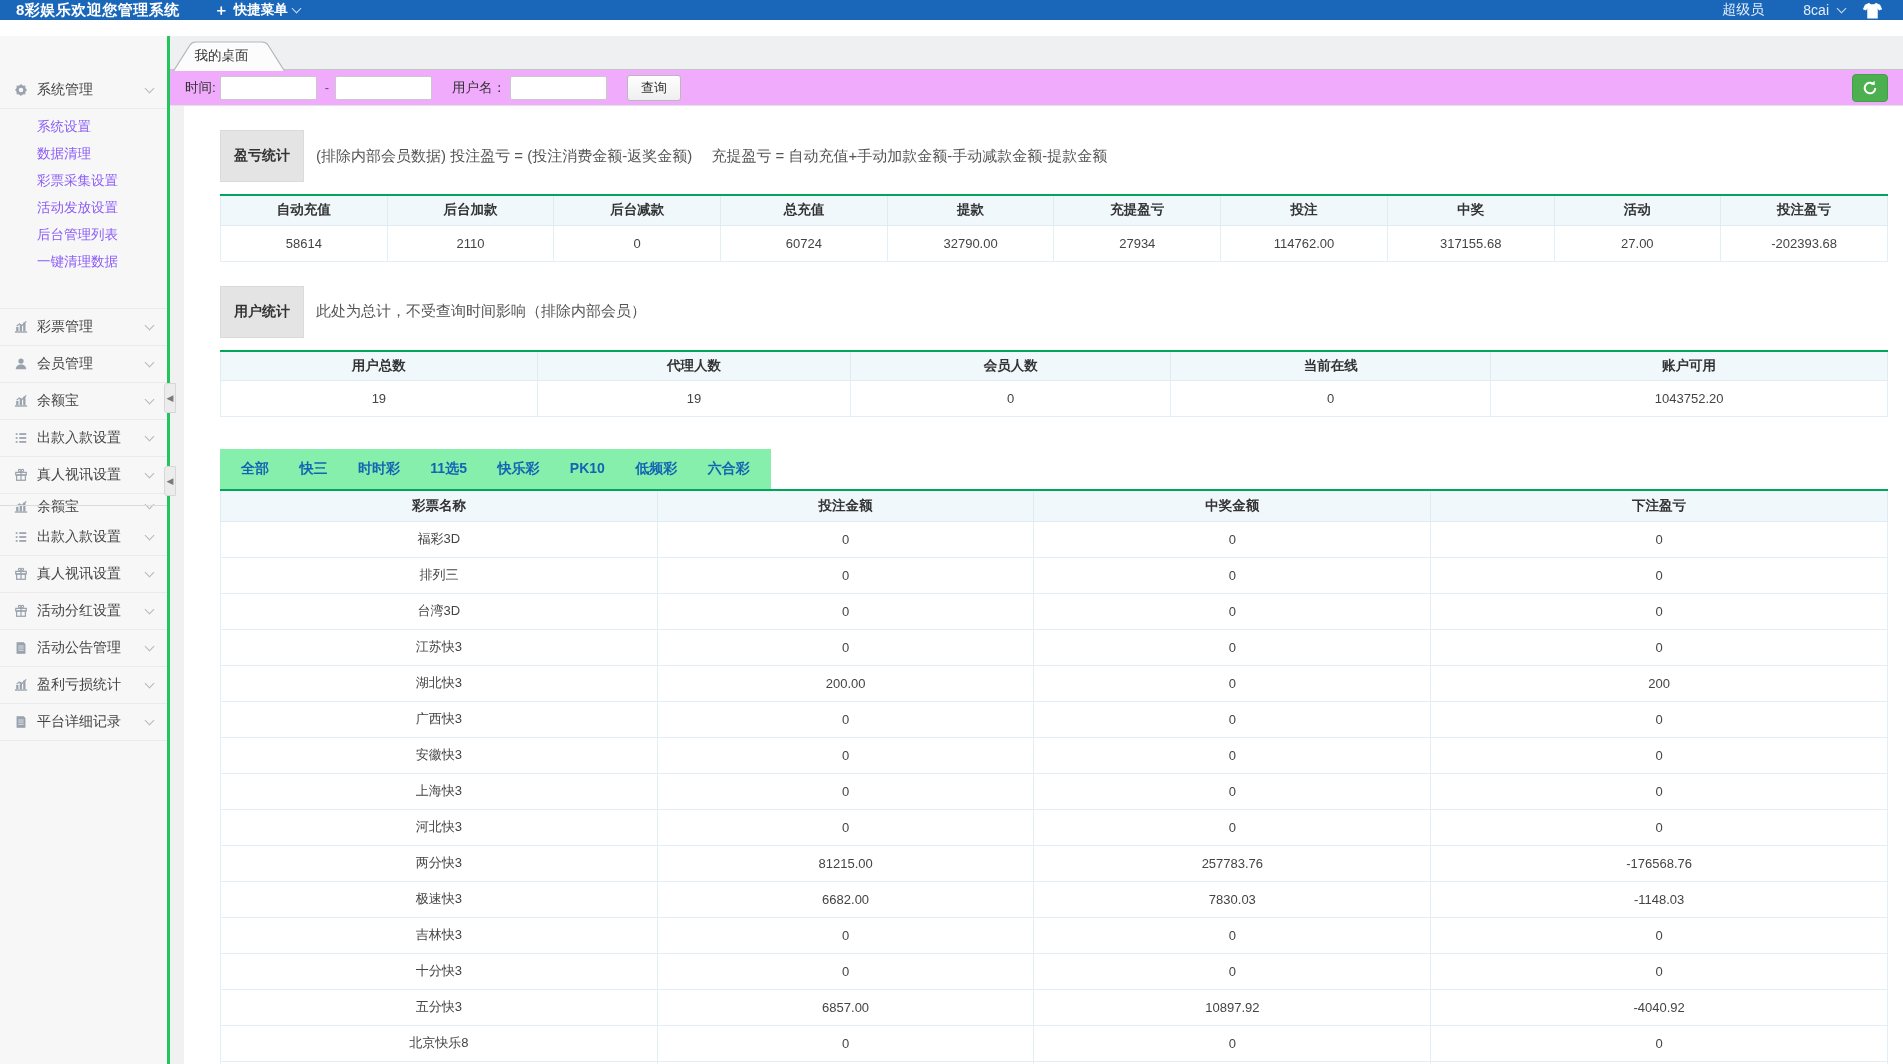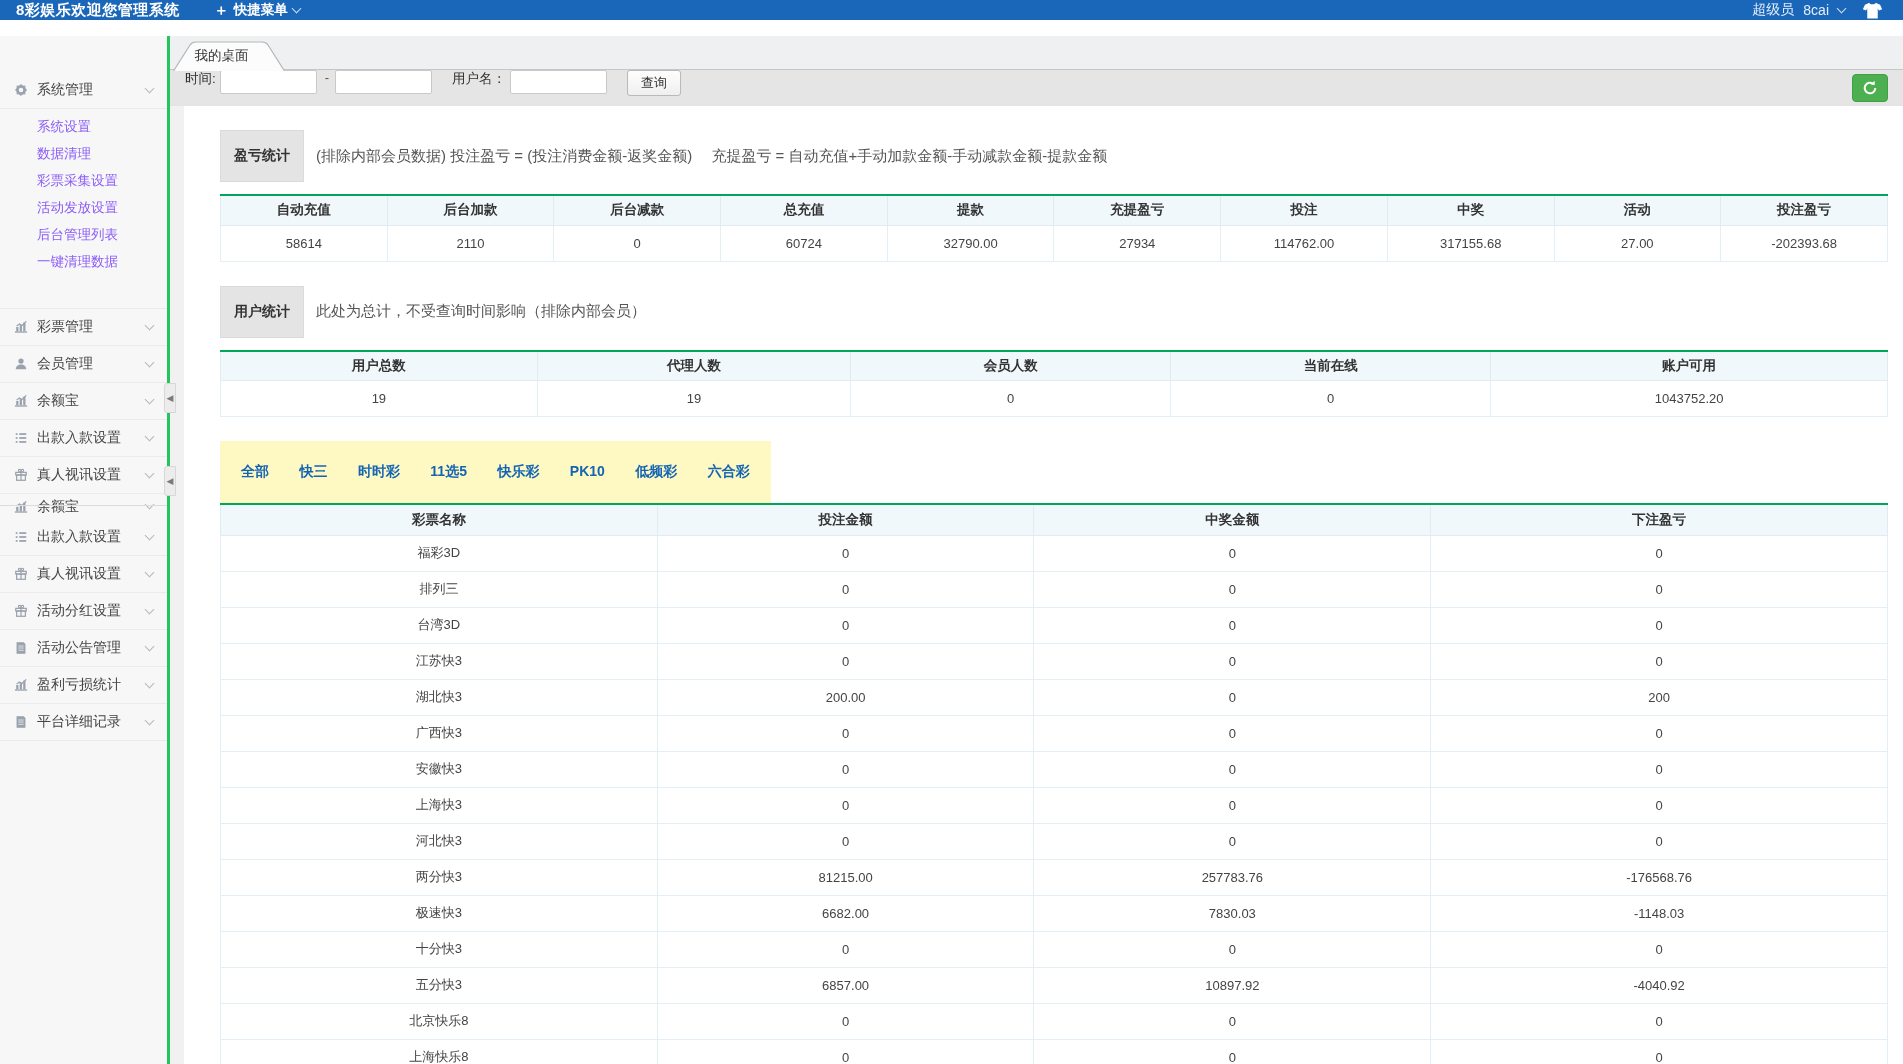--- a/index.html
+++ b/index.html
@@ -38,22 +38,22 @@
 
   
   .main { position:absolute; top:36px; left:170px; right:0; bottom:0; background:#fff; }
   .tabstrip { height:34px; background:#eff0f1; border-bottom:1px solid #c6c6c6;
               display:flex; align-items:flex-end; position:relative; }
   .desk-tab { position:relative; width:112px; height:29px; margin-left:3px; margin-bottom:-1px; z-index:2; cursor:pointer; }
   .desk-tab svg { position:absolute; left:0; top:0; }
   .desk-tab .tlabel { position:absolute; left:0; right:15px; bottom:5px; text-align:center;
                       font-size:13.5px; color:#333; }
 
-  .toolbar { height:36px; background:#e5e5e5; border-bottom:1px solid #e3e3e3;
-             display:flex; padding-left:15px; position:relative; }
+  .toolbar { height:36px; background:#f0abfc; border-bottom:1px solid #e3e3e3;
+             display:flex; align-items:center; padding-left:15px; position:relative; }
   .flabel { font-size:13.5px; color:#333; margin-right:4px; }
   .finput { width:97px; height:24px; border:1px solid #c9c9c9; border-radius:2px; background:#fff;
             margin-right:6px; padding:0 5px; font-size:13px; }
   .dash { color:#555; margin:0 6px 0 2px; font-size:13px; }
   .gap { width:14px; }
   .qbtn { height:26px; padding:0 13px; font-size:13px; color:#333; cursor:pointer;
           border:1px solid #b9b9b9; border-radius:3px; background:linear-gradient(#fefefe,#efefef); }
   .refresh { position:absolute; right:15px; top:4px; width:36px; height:28px; cursor:pointer;
              background:#4cb050; border:1px solid #40a044; border-radius:4px;
              display:flex; align-items:center; justify-content:center; }
@@ -69,21 +69,21 @@
   table.grid { width:100%; border-collapse:collapse; border:1px solid #cfe2ee; border-top:2px solid #00a65a;
                table-layout:fixed; }
   table.grid th { background:#f0f8fc; border:1px solid #dfecf4; font-size:13.5px; font-weight:bold;
                   color:#333; text-align:center; height:30px; }
   table.grid td { background:#fff; border:1px solid #e3eef5; font-size:13px; color:#444;
                   text-align:center; height:36px; }
   .t2 { margin-bottom:0; }
   .mt24 { margin-top:24px; }
   .mt10 { margin-top:10px; }
 
-  .ltabs { display:inline-block; background:#fef9c3; padding:16px 8px; margin-top:24px; }
+  .ltabs { display:inline-block; background:#86efac; padding:5px 8px; margin-top:32px; }
   .ltab { display:inline-block; padding:6px 13px; font-size:14px; font-weight:bold;
           color:#1464b4; cursor:pointer; }
 
   table.t3 th { height:31px; }
   table.t3 td { height:36px; }
 </style>
 </head>
 <body>
 
 <svg width="0" height="0" style="position:absolute">
@@ -126,21 +126,21 @@
 
 <header class="topbar">
   <div class="brand">8彩娱乐欢迎您管理系统</div>
   <div class="quick">
     <span class="plus">＋</span>
     <span>快捷菜单</span>
     <span class="chev"></span>
   </div>
   <div class="top-right">
     <span>超级员</span>
-    <span style="cursor:pointer;">8cai</span>
+    <span style="cursor:pointer;margin-left:30px;">8cai</span>
     <span class="chev" style="cursor:pointer;"></span>
     <span style="margin-left:8px;cursor:pointer;display:inline-flex;">
       <svg width="21" height="17" viewBox="0 0 20 16">
           <path d="M7 0.5 L2.8 2.6 L0.8 6.8 L3.9 7.9 L5 5.8 L5 15.5 L15 15.5 L15 5.8 L16.1 7.9 L19.2 6.8 L17.2 2.6 L13 0.5 C13 2.6 7 2.6 7 0.5 Z" fill="#fff"></path>
         </svg>
     </span>
   </div>
 </header>
 
 <nav class="sidebar">
@@ -466,20 +466,26 @@
             <td>257783.76</td>
             <td>-176568.76</td>
           </tr>
           <tr>
             <td>极速快3</td>
             <td>6682.00</td>
             <td>7830.03</td>
             <td>-1148.03</td>
           </tr>
           <tr>
+            <td>吉林快3</td>
+            <td>0</td>
+            <td>0</td>
+            <td>0</td>
+          </tr>
+          <tr>
             <td>十分快3</td>
             <td>0</td>
             <td>0</td>
             <td>0</td>
           </tr>
           <tr>
             <td>五分快3</td>
             <td>6857.00</td>
             <td>10897.92</td>
             <td>-4040.92</td>

